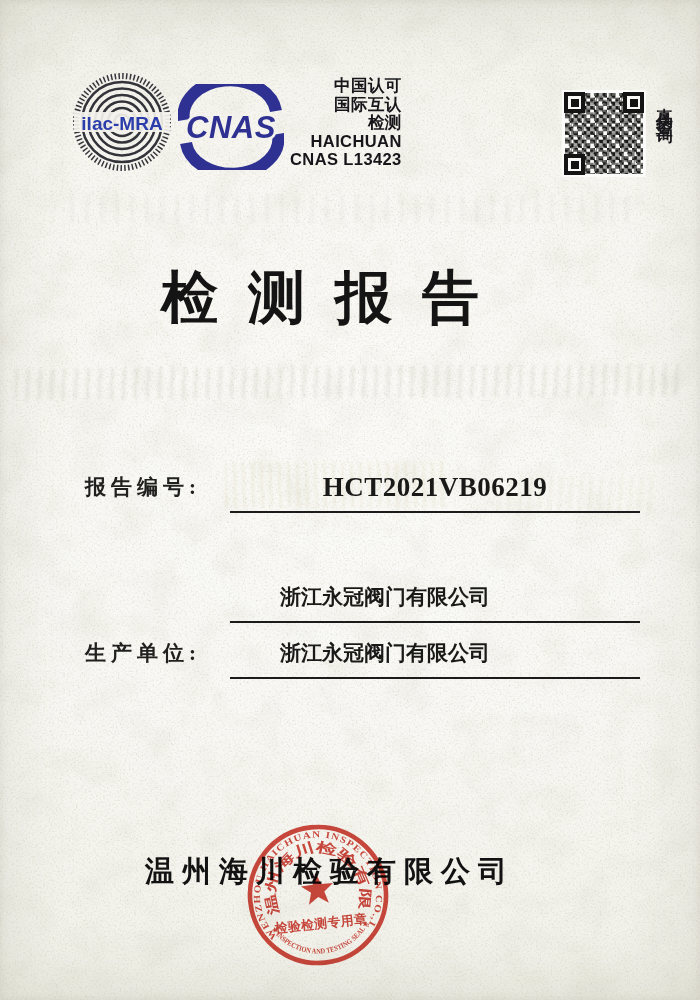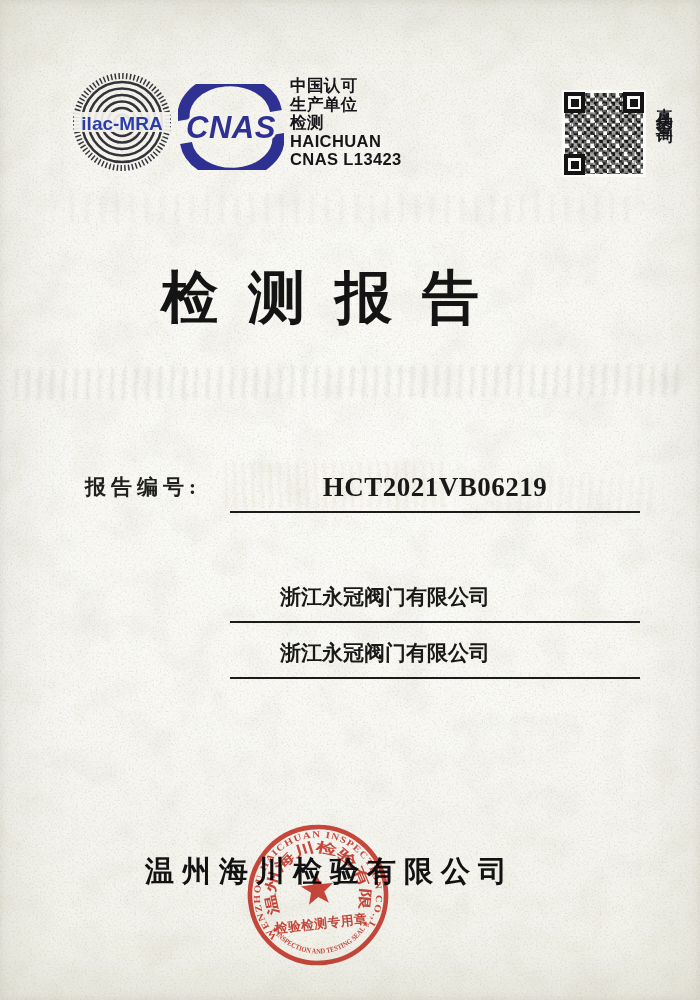--- a/index.html
+++ b/index.html
@@ -10,21 +10,21 @@
       linear-gradient(180deg,#efeee6 0%,#f5f4ee 18%,#f6f5f0 70%,#f0efe7 100%);
     overflow:hidden;
     font-family:"Liberation Sans",sans-serif;
     color:#1c1c1c;
     box-shadow:inset 0 0 70px rgba(95,92,64,.14), inset 0 0 8px rgba(95,92,64,.10);
   }
   .noise{position:absolute;inset:0;pointer-events:none;}
   
   .ilac{position:absolute;left:72px;top:71px;width:100px;height:102px;}
   .cnas{position:absolute;left:178px;top:84px;width:106px;height:86px;}
-  .accred{position:absolute;left:290px;top:76px;font-weight:700;font-size:16.5px;line-height:18.6px;color:#16161a;letter-spacing:.4px;}
+  .accred{position:absolute;left:290px;top:76px;font-weight:700;font-size:16.5px;line-height:18.6px;color:#16161a;letter-spacing:.4px;text-align:right;}
   .qr{position:absolute;left:562px;top:90px;width:84px;height:87px;background:#fbfbf9;padding:2px;box-sizing:border-box;}
   .qr-pat{position:absolute;inset:3px;background-image:repeating-conic-gradient(#1b1b1b 0% 25%, rgba(0,0,0,0) 25% 50%);background-size:8.4px 8.4px;}
   .qr-pat2{position:absolute;inset:3px;background-image:repeating-conic-gradient(#141414 0% 25%, rgba(0,0,0,0) 25% 50%);background-size:12.6px 12.6px;opacity:.55;}
   .qr-pat3{position:absolute;inset:3px;background-image:repeating-conic-gradient(rgba(250,250,248,.9) 0% 25%, rgba(0,0,0,0) 25% 50%);background-size:6.3px 6.3px;opacity:.35;}
   .finder{position:absolute;width:13px;height:13px;border:4px solid #141414;background:#fafaf8;}
   .finder::after{content:"";position:absolute;inset:2.5px;background:#141414;}
   .finder.tl{left:2px;top:2px;} .finder.tr{right:2px;top:2px;} .finder.bl{left:2px;bottom:2px;}
   .qr-caption{position:absolute;left:653px;top:94px;height:90px;writing-mode:vertical-rl;text-orientation:upright;
     font-weight:700;font-size:17px;letter-spacing:6px;color:#17171c;}
   
@@ -92,21 +92,21 @@
   </svg>
 
   <svg class="cnas" viewBox="0 0 106 86">
     <path d="M 6 36 A 46 35 0 0 1 98 27" fill="none" stroke="#2e3192" stroke-width="12"></path>
     <path d="M 100 50 A 46 35 0 0 1 8 59" fill="none" stroke="#2e3192" stroke-width="12"></path>
     <text x="53" y="54" text-anchor="middle" font-size="31" font-weight="900" font-style="italic" font-family="Liberation Sans, sans-serif" fill="#2e3192" stroke="#f4f2ec" stroke-width="5" paint-order="stroke" letter-spacing="0.5">CNAS</text>
   </svg>
 
   <div class="accred">
     <div>中国认可</div>
-    <div>生产单位</div>
+    <div>国际互认</div>
     <div>检测</div>
     <div>HAICHUAN</div>
     <div>CNAS L13423</div>
   </div>
 
   <div class="qr">
     <div class="qr-pat"></div>
     <div class="qr-pat2"></div>
     <div class="qr-pat3"></div>
     <div class="finder tl"></div>
@@ -120,20 +120,21 @@
   <div class="row" style="top:474px">
     <span class="lbl">报告编号:</span>
     <span class="val serif">HCT2021VB06219</span>
     <span class="line"></span>
   </div>
   <div class="row" style="top:584px">
     <span class="val">浙江永冠阀门有限公司</span>
     <span class="line"></span>
   </div>
   <div class="row" style="top:640px">
+    <span class="lbl">生产单位:</span>
     <span class="val">浙江永冠阀门有限公司</span>
     <span class="line"></span>
   </div>
 
   <div class="company">温州海川检验有限公司</div>
 
   <svg class="seal" viewBox="-80 -80 160 160">
     <defs>
       <path id="sealTopArc" d="M -45 37 A 58 58 0 1 1 45 37"></path>
       <path id="sealCnArc" d="M -40 14 A 42.5 42.5 0 1 1 40 14"></path>

